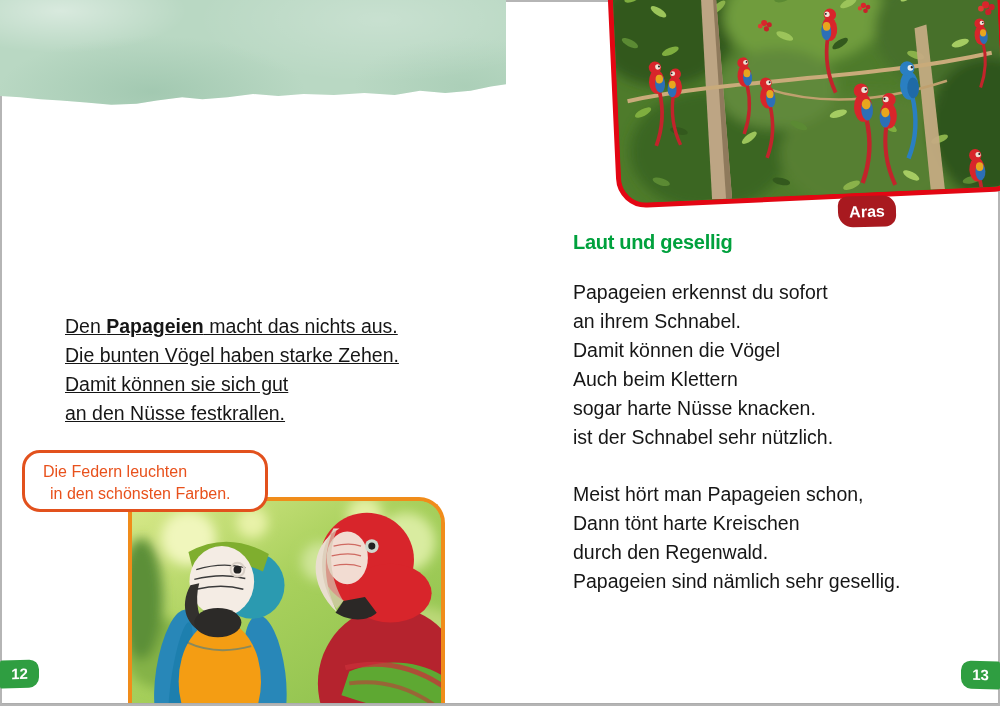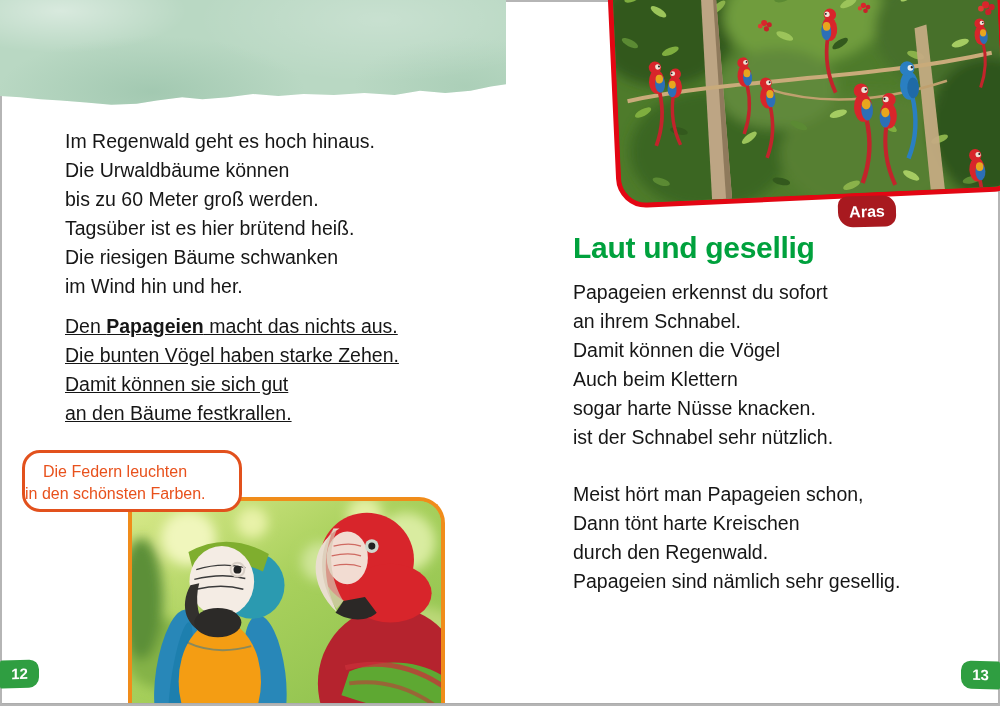--- a/index.html
+++ b/index.html
@@ -27,31 +27,31 @@
   }
   
   .bodytext{position:absolute;color:#161616;font-size:19.5px;line-height:29px;z-index:1;}
   .p-left-1{left:65px;top:127px;}
   .p-left-2{left:65px;top:312px;text-decoration:underline;}
   .p-right-1{left:573px;top:278px;}
   .p-right-2{left:573px;top:480px;}
   .bold{font-weight:700;}
   .heading{
     position:absolute;left:573px;top:231px;z-index:1;
-    font-size:30px;font-weight:800;color:#00a13d;letter-spacing:-.3px;
+    font-size:20px;font-weight:800;color:#00a13d;letter-spacing:-.3px;
   }
   
   .bubble{
-    position:absolute;left:22px;top:450px;width:220px;height:62px;z-index:6;
+    position:absolute;left:22px;top:450px;width:246px;height:62px;z-index:6;
     background:#ffffff;border:3px solid #e2511d;border-radius:18px;
     color:#e8511c;font-size:16px;line-height:22px;font-weight:500;
     box-sizing:border-box;padding-top:8px;
   }
   .bubble .l1{padding-left:18px;}
-  .bubble .l2{}
+  .bubble .l2{padding-left:25px;}
   
   .photo-left{
     position:absolute;left:128px;top:497px;width:317px;height:206px;z-index:2;
     border:4px solid #f08c1a;border-bottom:none;border-radius:3px 26px 0 0;
     overflow:hidden;box-sizing:border-box;background:#a6cf5a;
   }
   .photo-left svg{display:block;width:100%;height:100%;}
   
   .photo-right{
     position:absolute;left:612px;top:-30px;width:384px;height:220px;z-index:2;
@@ -74,34 +74,26 @@
   .tab-right{right:0;top:661px;border-radius:10px 2px 2px 10px;transform:skewY(2deg);}
 </style>
 </head>
 <body>
 
 <div class="stage">
 
   <div class="banner"></div>
   <div class="banner-title">Wer fliegt da?</div>
 
-  <div class="bodytext p-left-1">
-    <div>Im Regenwald geht es hoch hinaus.</div>
-    <div>Die Urwaldbäume können</div>
-    <div>bis zu 60 Meter groß werden.</div>
-    <div>Tagsüber ist es hier brütend heiß.</div>
-    <div>Die riesigen Bäume schwanken</div>
-    <div>im Wind hin und her.</div>
-  </div>
 
   <div class="bodytext p-left-2">
     <div><span>Den </span><span class="bold">Papageien</span><span> macht das nichts aus.</span></div>
     <div>Die bunten Vögel haben starke Zehen.</div>
     <div>Damit können sie sich gut</div>
-    <div>an den Bäume festkrallen.</div>
+    <div>an den Nüsse festkrallen.</div>
   </div>
 
   <div class="bubble">
     <div class="l1">Die Federn leuchten</div>
     <div class="l2">in den schönsten Farben.</div>
   </div>
 
   <div class="photo-left">
     <svg viewBox="0 0 320 206" preserveAspectRatio="xMidYMid slice">
       <defs>

